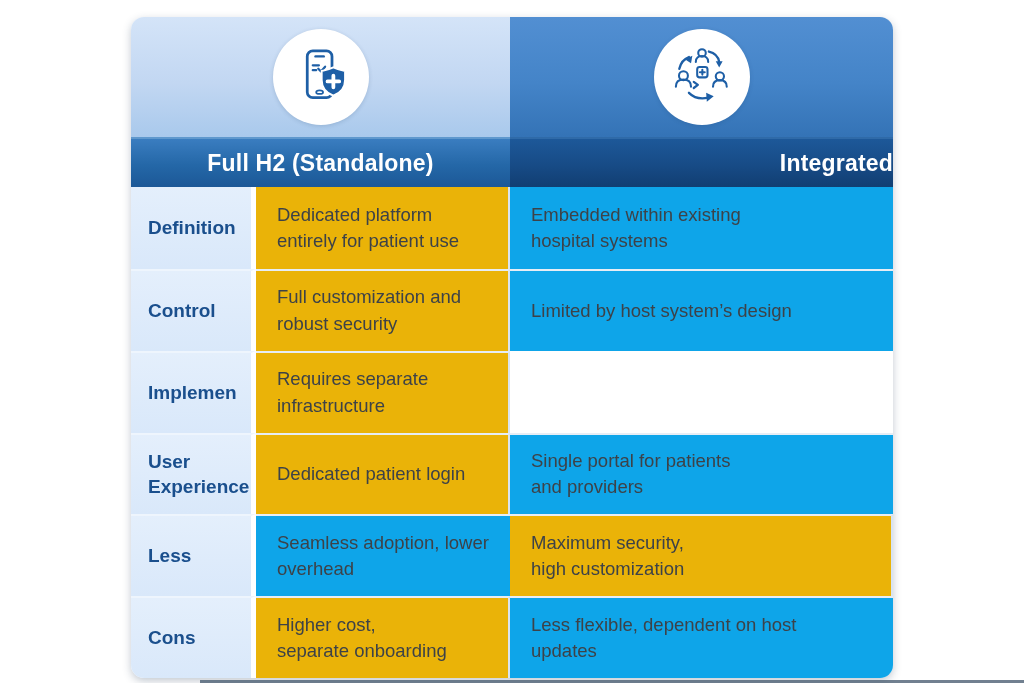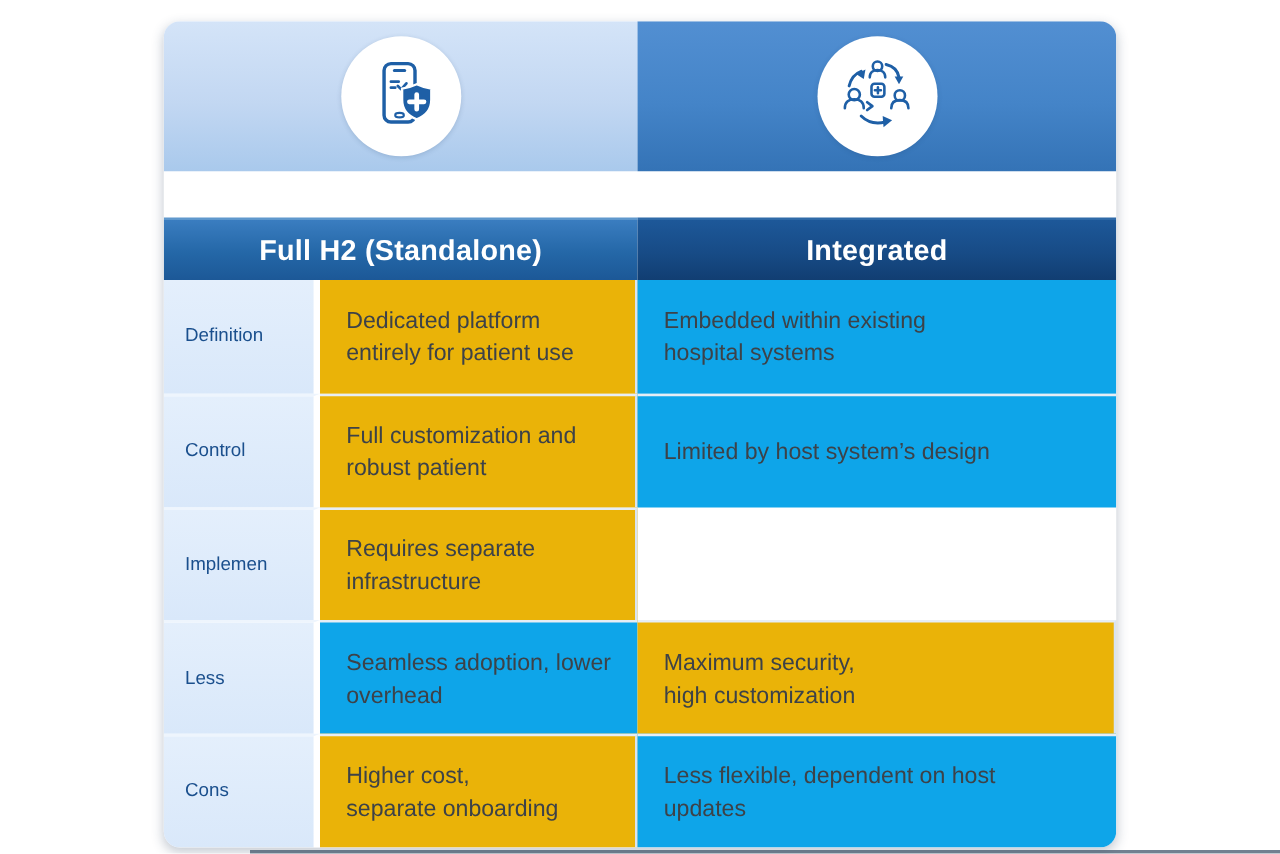--- a/index.html
+++ b/index.html
@@ -26,40 +26,40 @@
   .icon-area.left{background:linear-gradient(180deg,#d4e4f8 0%,#c2d7f2 55%,#a9c9ec 100%);}
   .icon-area.right{background:linear-gradient(180deg,#528fd2 0%,#4484c8 55%,#3473b6 100%);}
   .icon-circle{
     width:96px;height:96px;border-radius:50%;
     background:#ffffff;
     display:flex;align-items:center;justify-content:center;
     box-shadow:0 1px 4px rgba(30,60,100,0.18);
   }
   .title-bar{
     height:50px;display:flex;align-items:center;justify-content:center;
-    color:#ffffff;font-size:23px;font-weight:bold;letter-spacing:0.2px;margin-top:37px;
+    color:#ffffff;font-size:23px;font-weight:bold;letter-spacing:0.2px;
   }
   .title-bar.left{
     background:linear-gradient(180deg,#3a7dc0 0%,#2467a7 55%,#1c5897 100%);
     border-top:2px solid #5f98cd;box-sizing:border-box;
   }
   .title-bar.right{
     background:linear-gradient(180deg,#1d5899 0%,#174b86 55%,#113e72 100%);
-    border-top:2px solid #2f6aa8;box-sizing:border-box;
+    border-top:2px solid #2f6aa8;box-sizing:border-box;justify-content:flex-end;
   }
   
   .tbody{flex:1 1 auto;display:grid;grid-auto-rows:1fr;}
   .row{display:grid;grid-template-columns:125px 254px 383px;}
   .cell{display:flex;align-items:center;box-sizing:border-box;}
   .label-cell{
     background:linear-gradient(180deg,#e4effc 0%,#d9e8fa 100%);
     border-right:5px solid #ffffff;
     border-top:2px solid #eef5fd;
     padding:8px 4px 8px 17px;
-    color:#1a4f8d;font-size:15px;font-weight:normal;line-height:1.35;
+    color:#1a4f8d;font-size:19px;font-weight:bold;line-height:1.35;
   }
   .value-cell{
     color:#3d4248;font-size:18.5px;line-height:1.42;
     white-space:pre-line;
     padding:8px 8px 8px 21px;
     border-top:2px solid #e6edf5;
   }
   .value-cell.standalone{background:#eab308;border-right:2px solid #d9e4f0;}
   .value-cell.integrated{background:#0ea5e9;}
   .row:first-child .cell{border-top:none;}
@@ -135,30 +135,36 @@
     <div class="cell label-cell">Definition</div>
     <div class="cell value-cell standalone">Dedicated platform
 entirely for patient use</div>
     <div class="cell value-cell integrated">Embedded within existing
 hospital systems</div>
   </div>
 
   <div class="row">
     <div class="cell label-cell">Control</div>
     <div class="cell value-cell standalone">Full customization and
-robust patient</div>
+robust security</div>
     <div class="cell value-cell integrated">Limited by host system’s design</div>
   </div>
 
   <div class="row">
     <div class="cell label-cell">Implemen</div>
     <div class="cell value-cell standalone">Requires separate
 infrastructure</div>
   </div>
 
+  <div class="row">
+    <div class="cell label-cell">User Experience</div>
+    <div class="cell value-cell standalone">Dedicated patient login</div>
+    <div class="cell value-cell integrated">Single portal for patients
+and providers</div>
+  </div>
 
   <div class="row">
     <div class="cell label-cell">Less</div>
     <div class="cell value-cell integrated">Seamless adoption, lower overhead</div>
     <div class="cell value-cell standalone">Maximum security,
 high customization</div>
   </div>
 
   <div class="row">
     <div class="cell label-cell">Cons</div>

